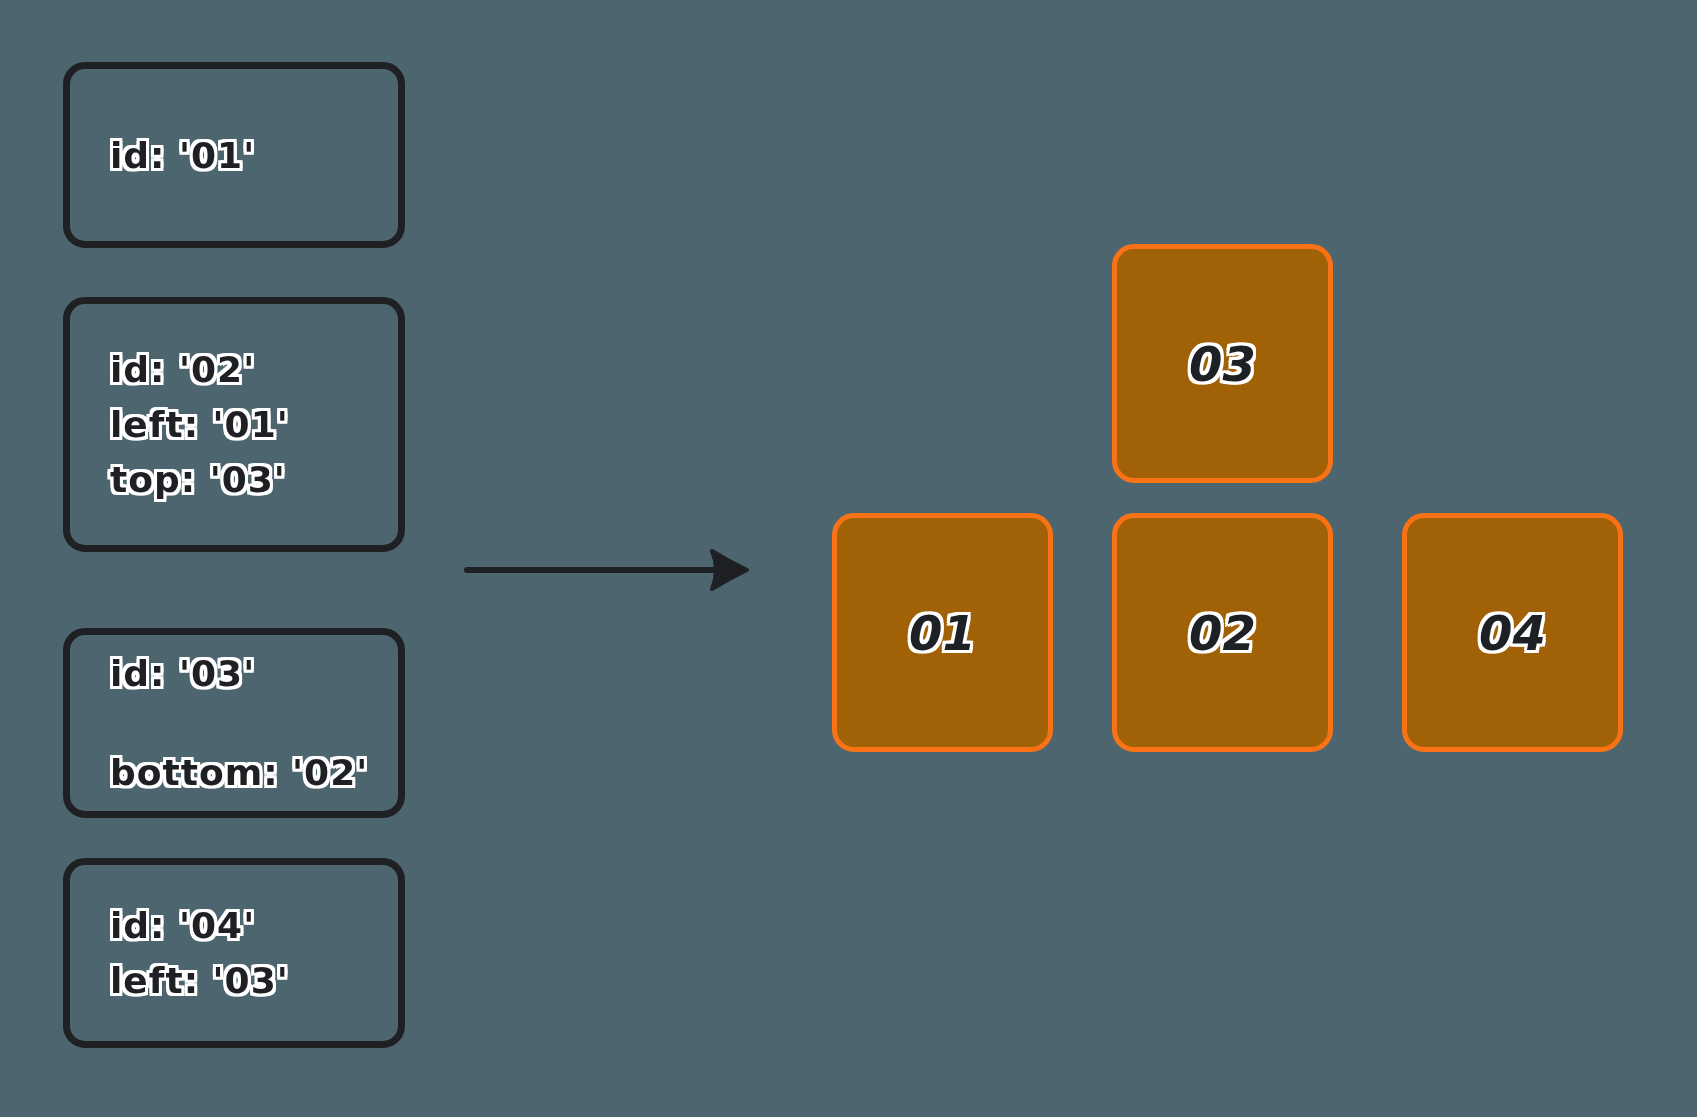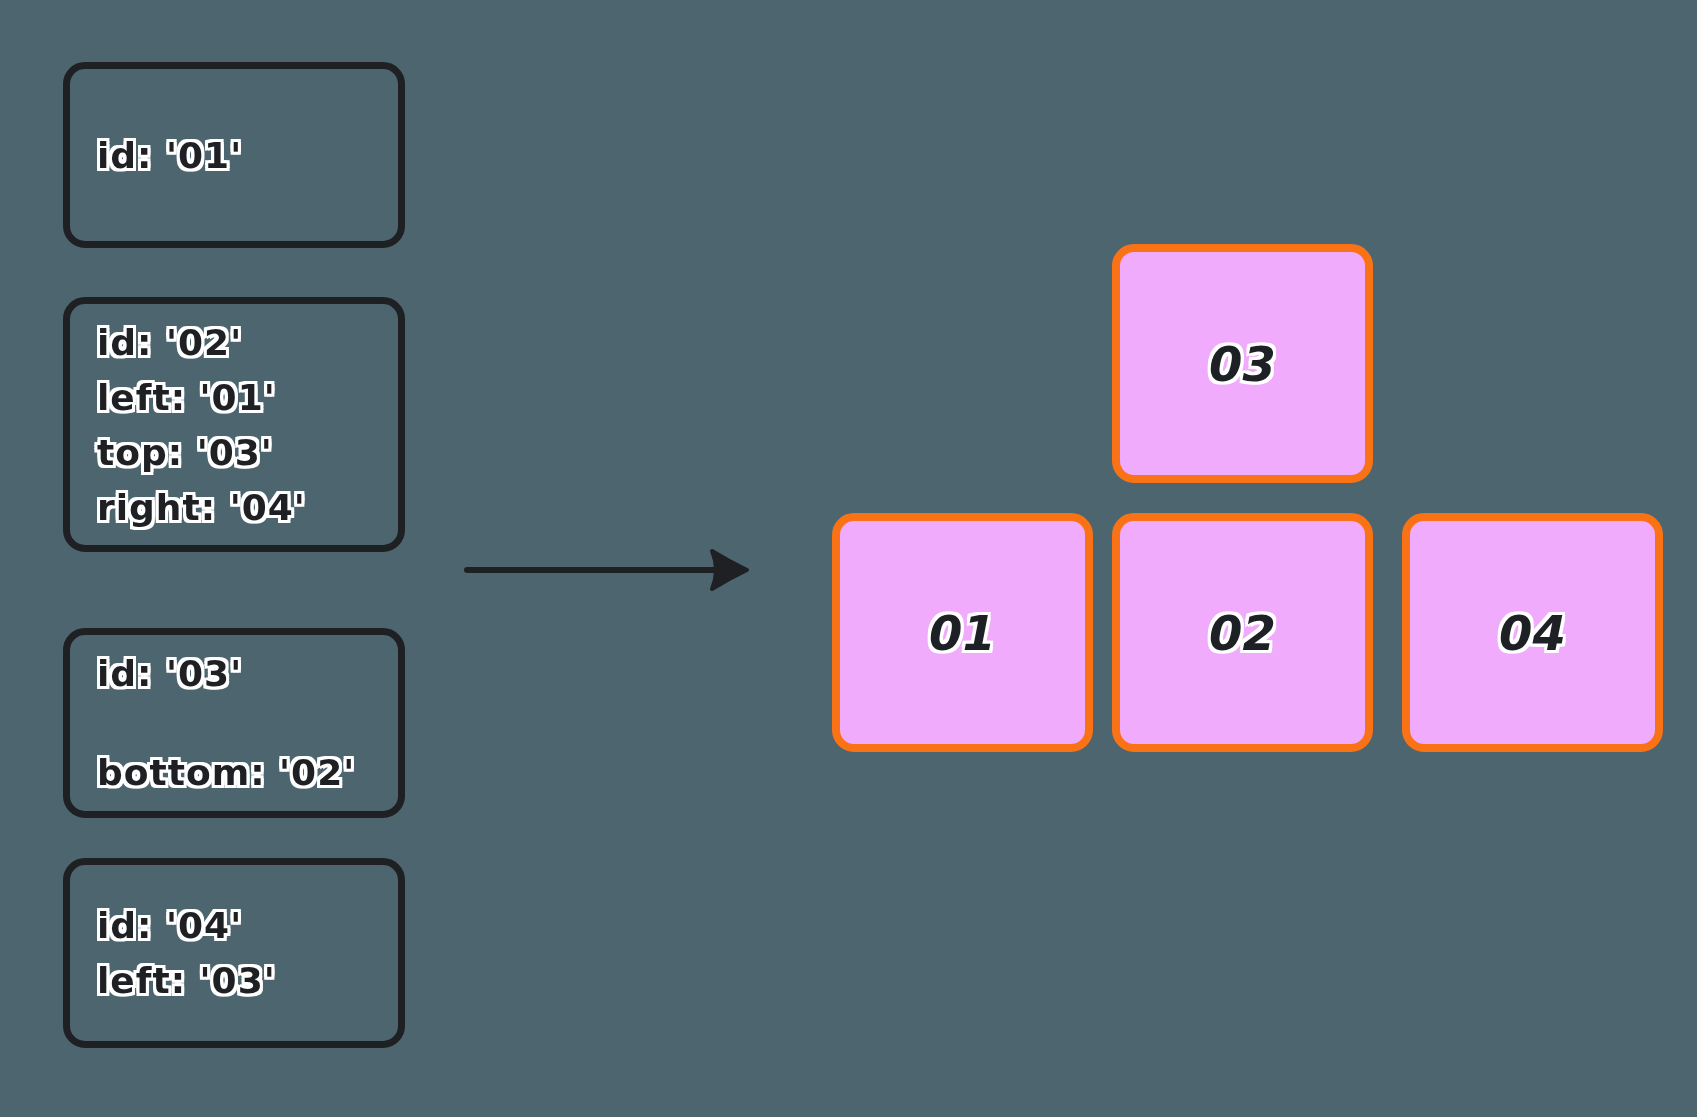--- a/index.html
+++ b/index.html
@@ -21,21 +21,21 @@
     position: absolute;
     left: 63px;
     width: 342px;
     box-sizing: border-box;
     border: 7px solid #1e2024;
     border-radius: 22px;
     background: transparent;
     display: flex;
     flex-direction: column;
     justify-content: center;
-    padding-left: 27px;
+    padding-left: 40px;
   }
   .card-line {
     font-size: 36px;
     line-height: 55px;
     font-weight: bold;
     color: #1e2024;
     letter-spacing: 1px;
     white-space: nowrap;
     text-shadow:
       -3px -3px 0 #ffffff, 3px -3px 0 #ffffff,
@@ -53,25 +53,25 @@
     position: absolute;
     left: 0; top: 0;
     width: 1697px;
     height: 1117px;
     pointer-events: none;
   }
 
   
   .tile {
     position: absolute;
-    width: 261px;
+    width: 221px;
     height: 239px;
     box-sizing: border-box;
-    background: #f0abfc;
-    border: 8px solid #f97316;
+    background: #a16207;
+    border: 5px solid #f97316;
     border-radius: 22px;
     display: flex;
     align-items: center;
     justify-content: center;
   }
   .tile-label {
     font-size: 48px;
     font-weight: bold;
     font-style: italic;
     color: #1d2024;
@@ -92,21 +92,20 @@
 <div class="canvas">
 
   <div class="card card-01">
     <div class="card-line">id: '01'</div>
   </div>
 
   <div class="card card-02">
     <div class="card-line">id: '02'</div>
     <div class="card-line">left: '01'</div>
     <div class="card-line">top: '03'</div>
-    <div class="card-line">right: '04'</div>
   </div>
 
   <div class="card card-03">
     <div class="card-line">id: '03'</div>
     <div class="card-line">bottom: '02'</div>
   </div>
 
   <div class="card card-04">
     <div class="card-line">id: '04'</div>
     <div class="card-line">left: '03'</div>

